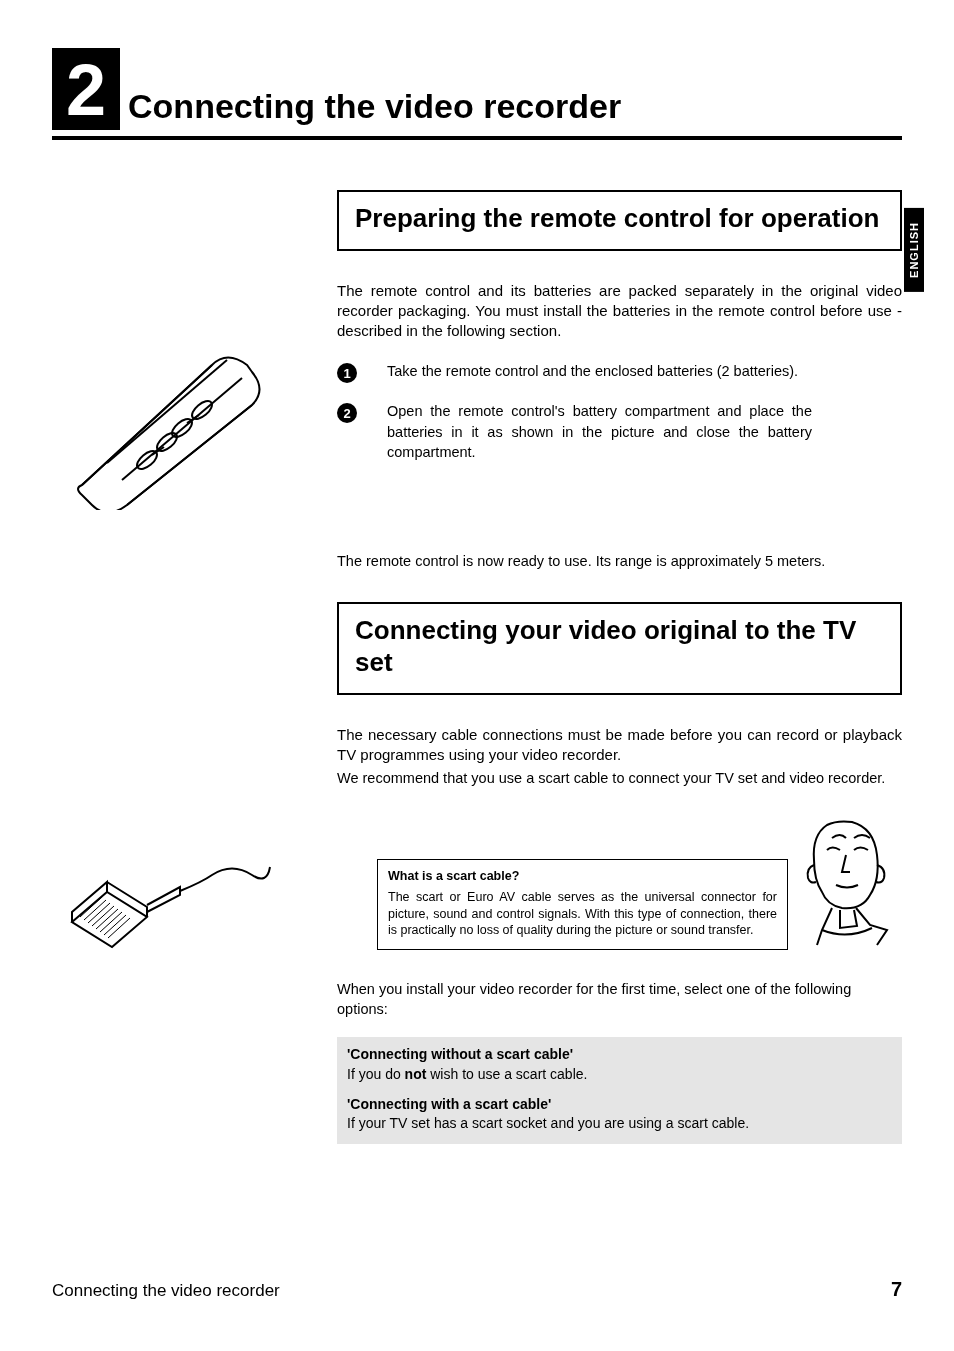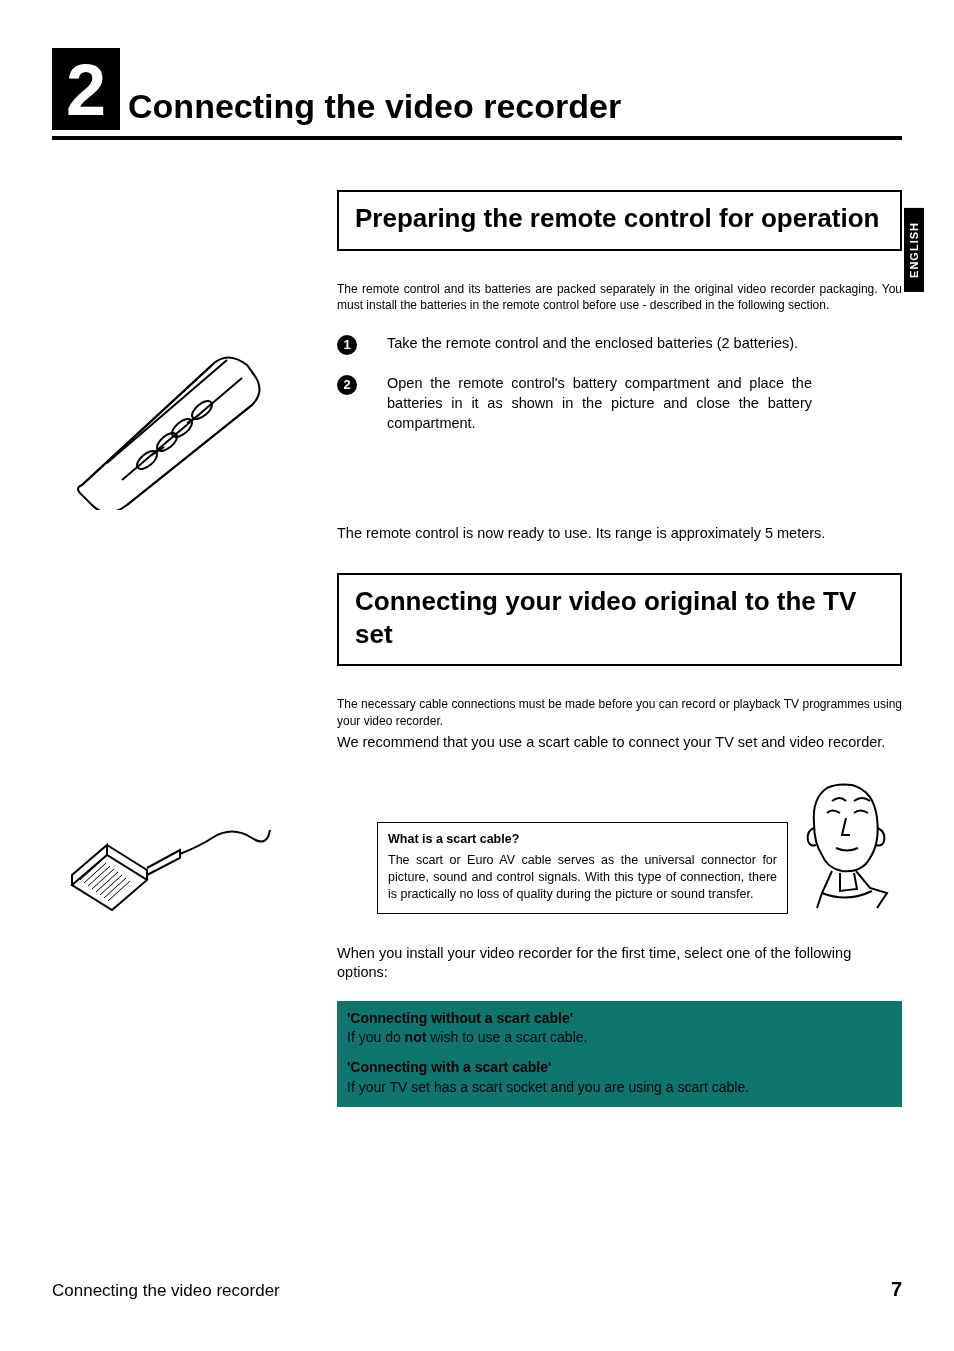--- a/index.html
+++ b/index.html
@@ -58,21 +58,21 @@
     border: 2px solid #000;
     padding: 10px 16px 14px 16px;
     margin-bottom: 30px;
   }
   .section-box h2 {
     font-size: 26px;
     font-weight: 700;
     line-height: 1.25;
   }
   .body-para {
-    font-size: 12px;
+    font-size: 15px;
     line-height: 1.35;
     text-align: justify;
     margin-bottom: 20px;
   }
   .body-para-plain {
     font-size: 14.5px;
     line-height: 1.35;
     margin-bottom: 18px;
   }
   .step-row {
@@ -130,21 +130,21 @@
     margin-bottom: 4px;
   }
   .callout-face {
     width: 110px;
     height: 140px;
     flex-shrink: 0;
     margin-left: 4px;
     margin-top: -50px;
   }
   .option-list {
-    background: #0f766e;
+    background: #e5e5e5;
     padding: 8px 10px 10px 10px;
     font-size: 14px;
     line-height: 1.4;
   }
   .option-title {
     font-weight: 700;
   }
   .option-block { margin-bottom: 10px; }
   .option-block:last-child { margin-bottom: 0; }
   .footer {

